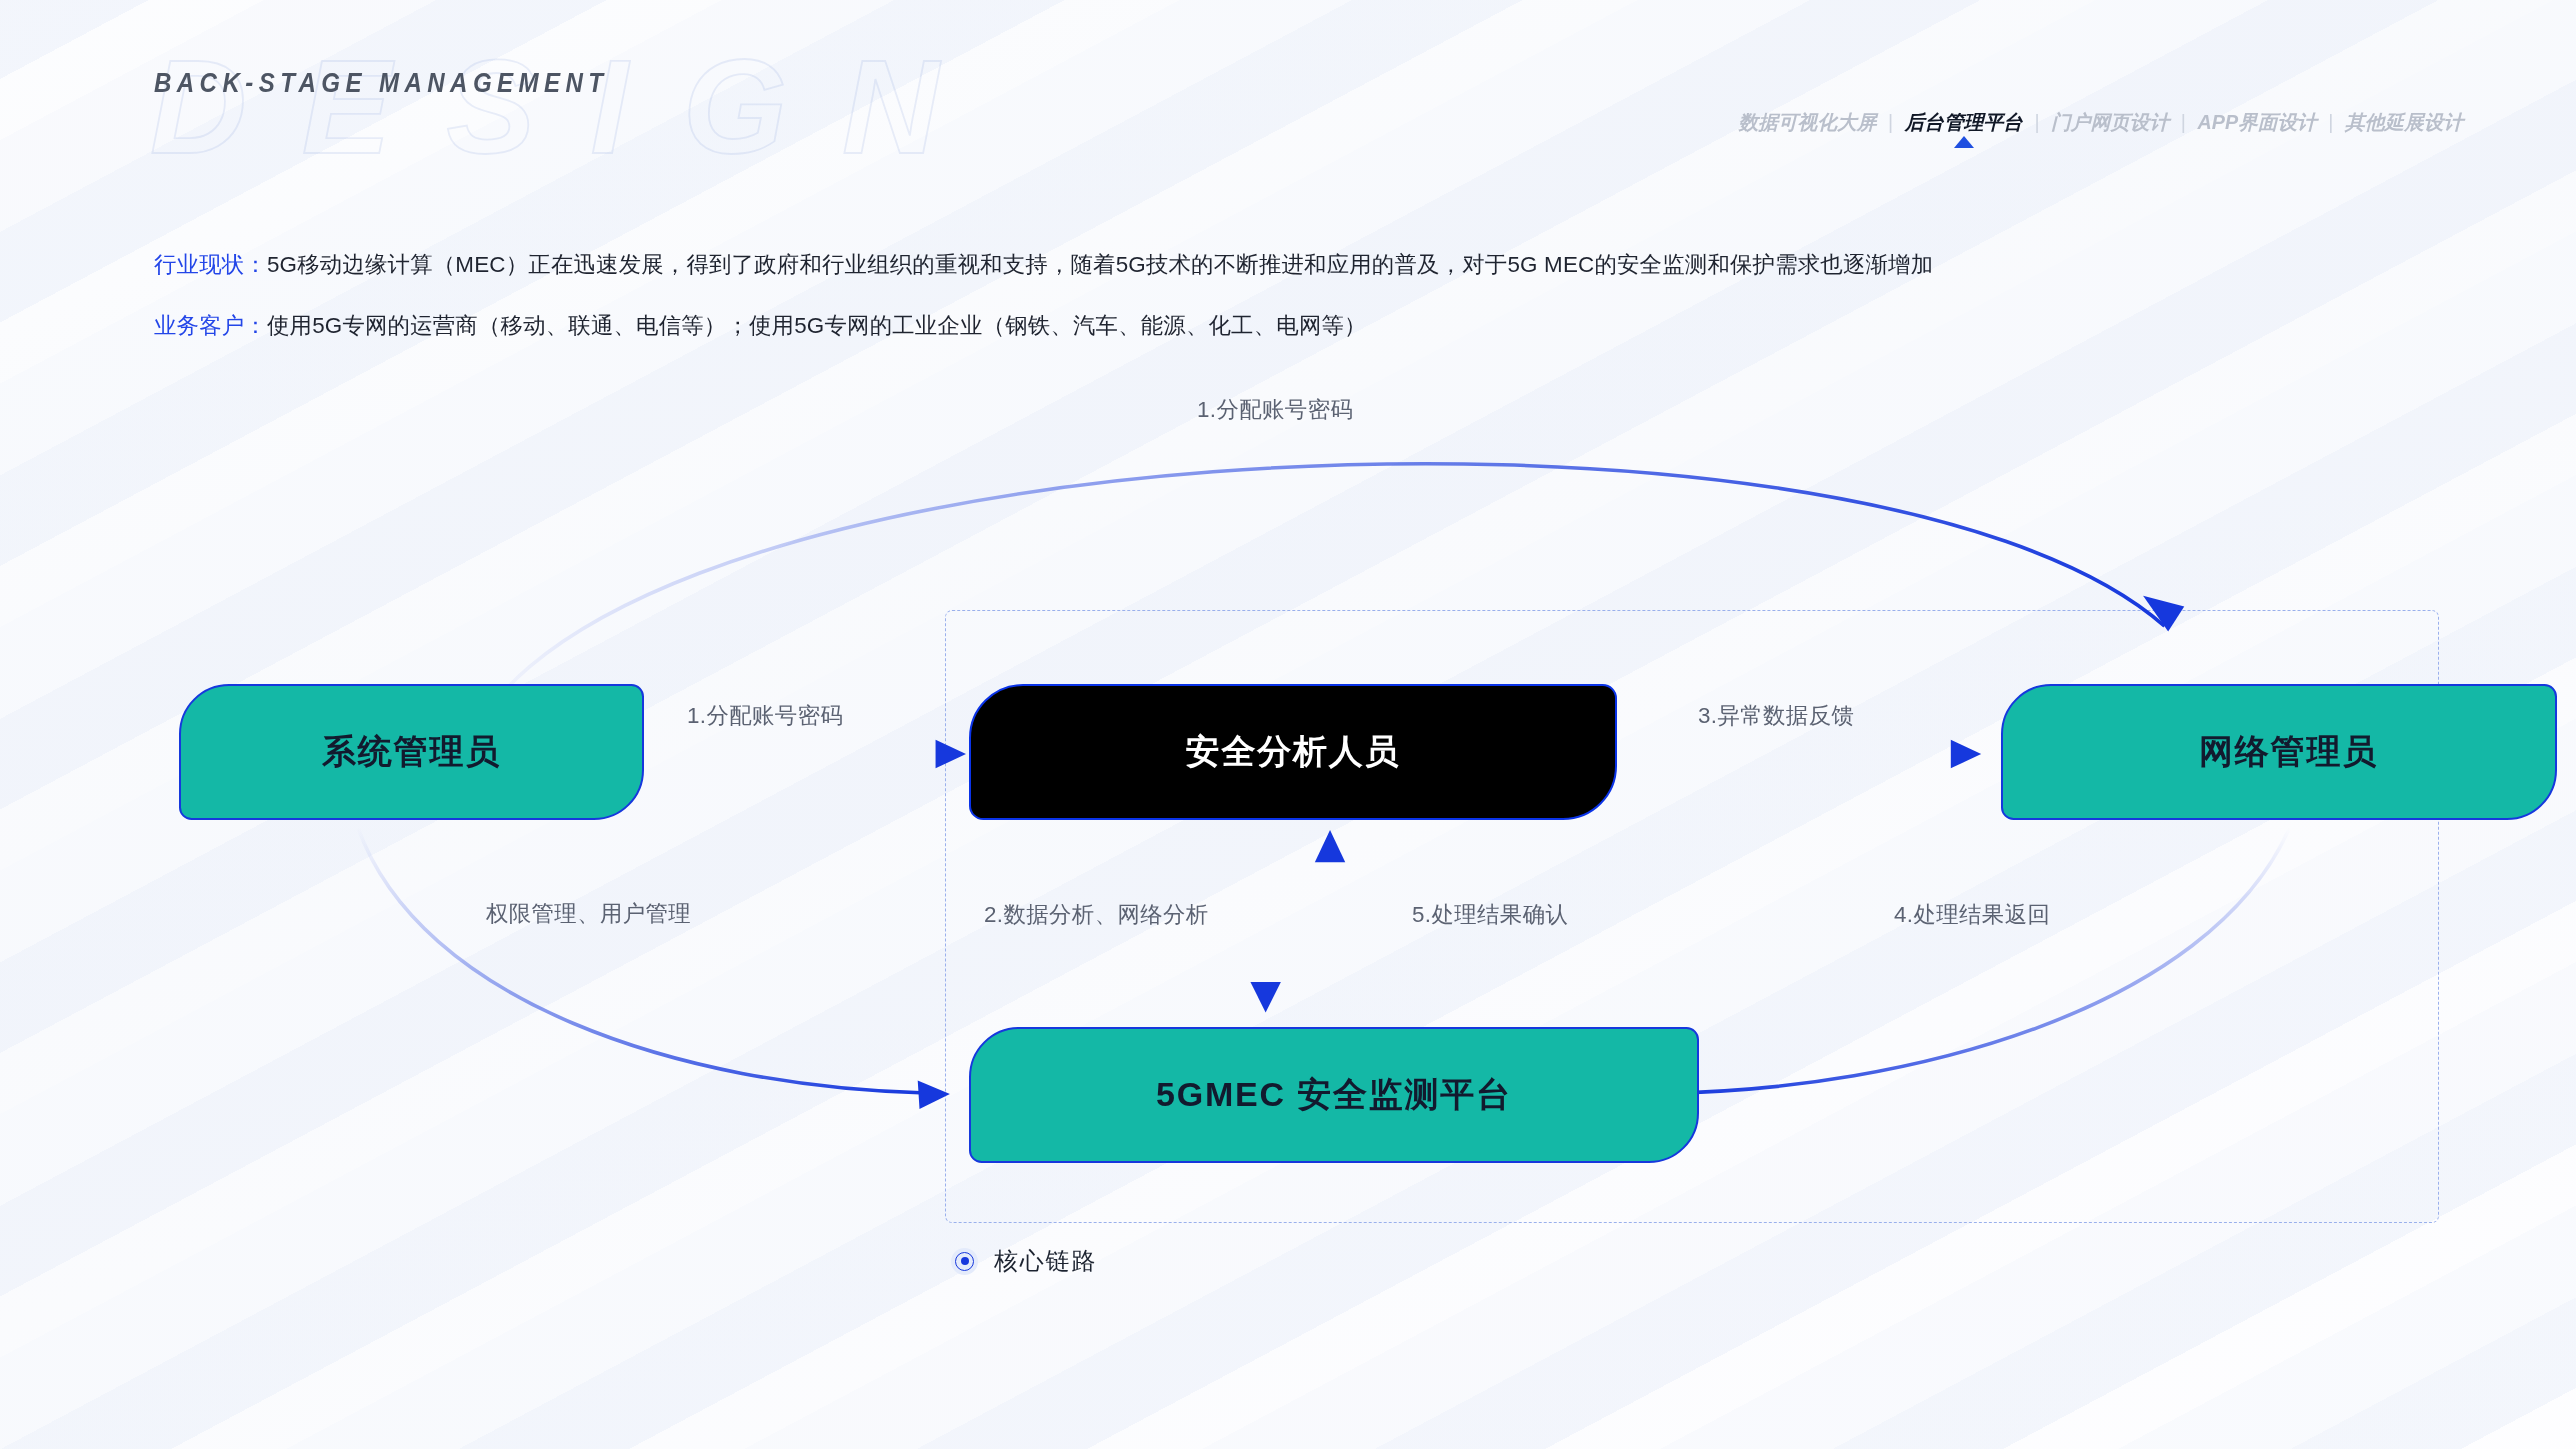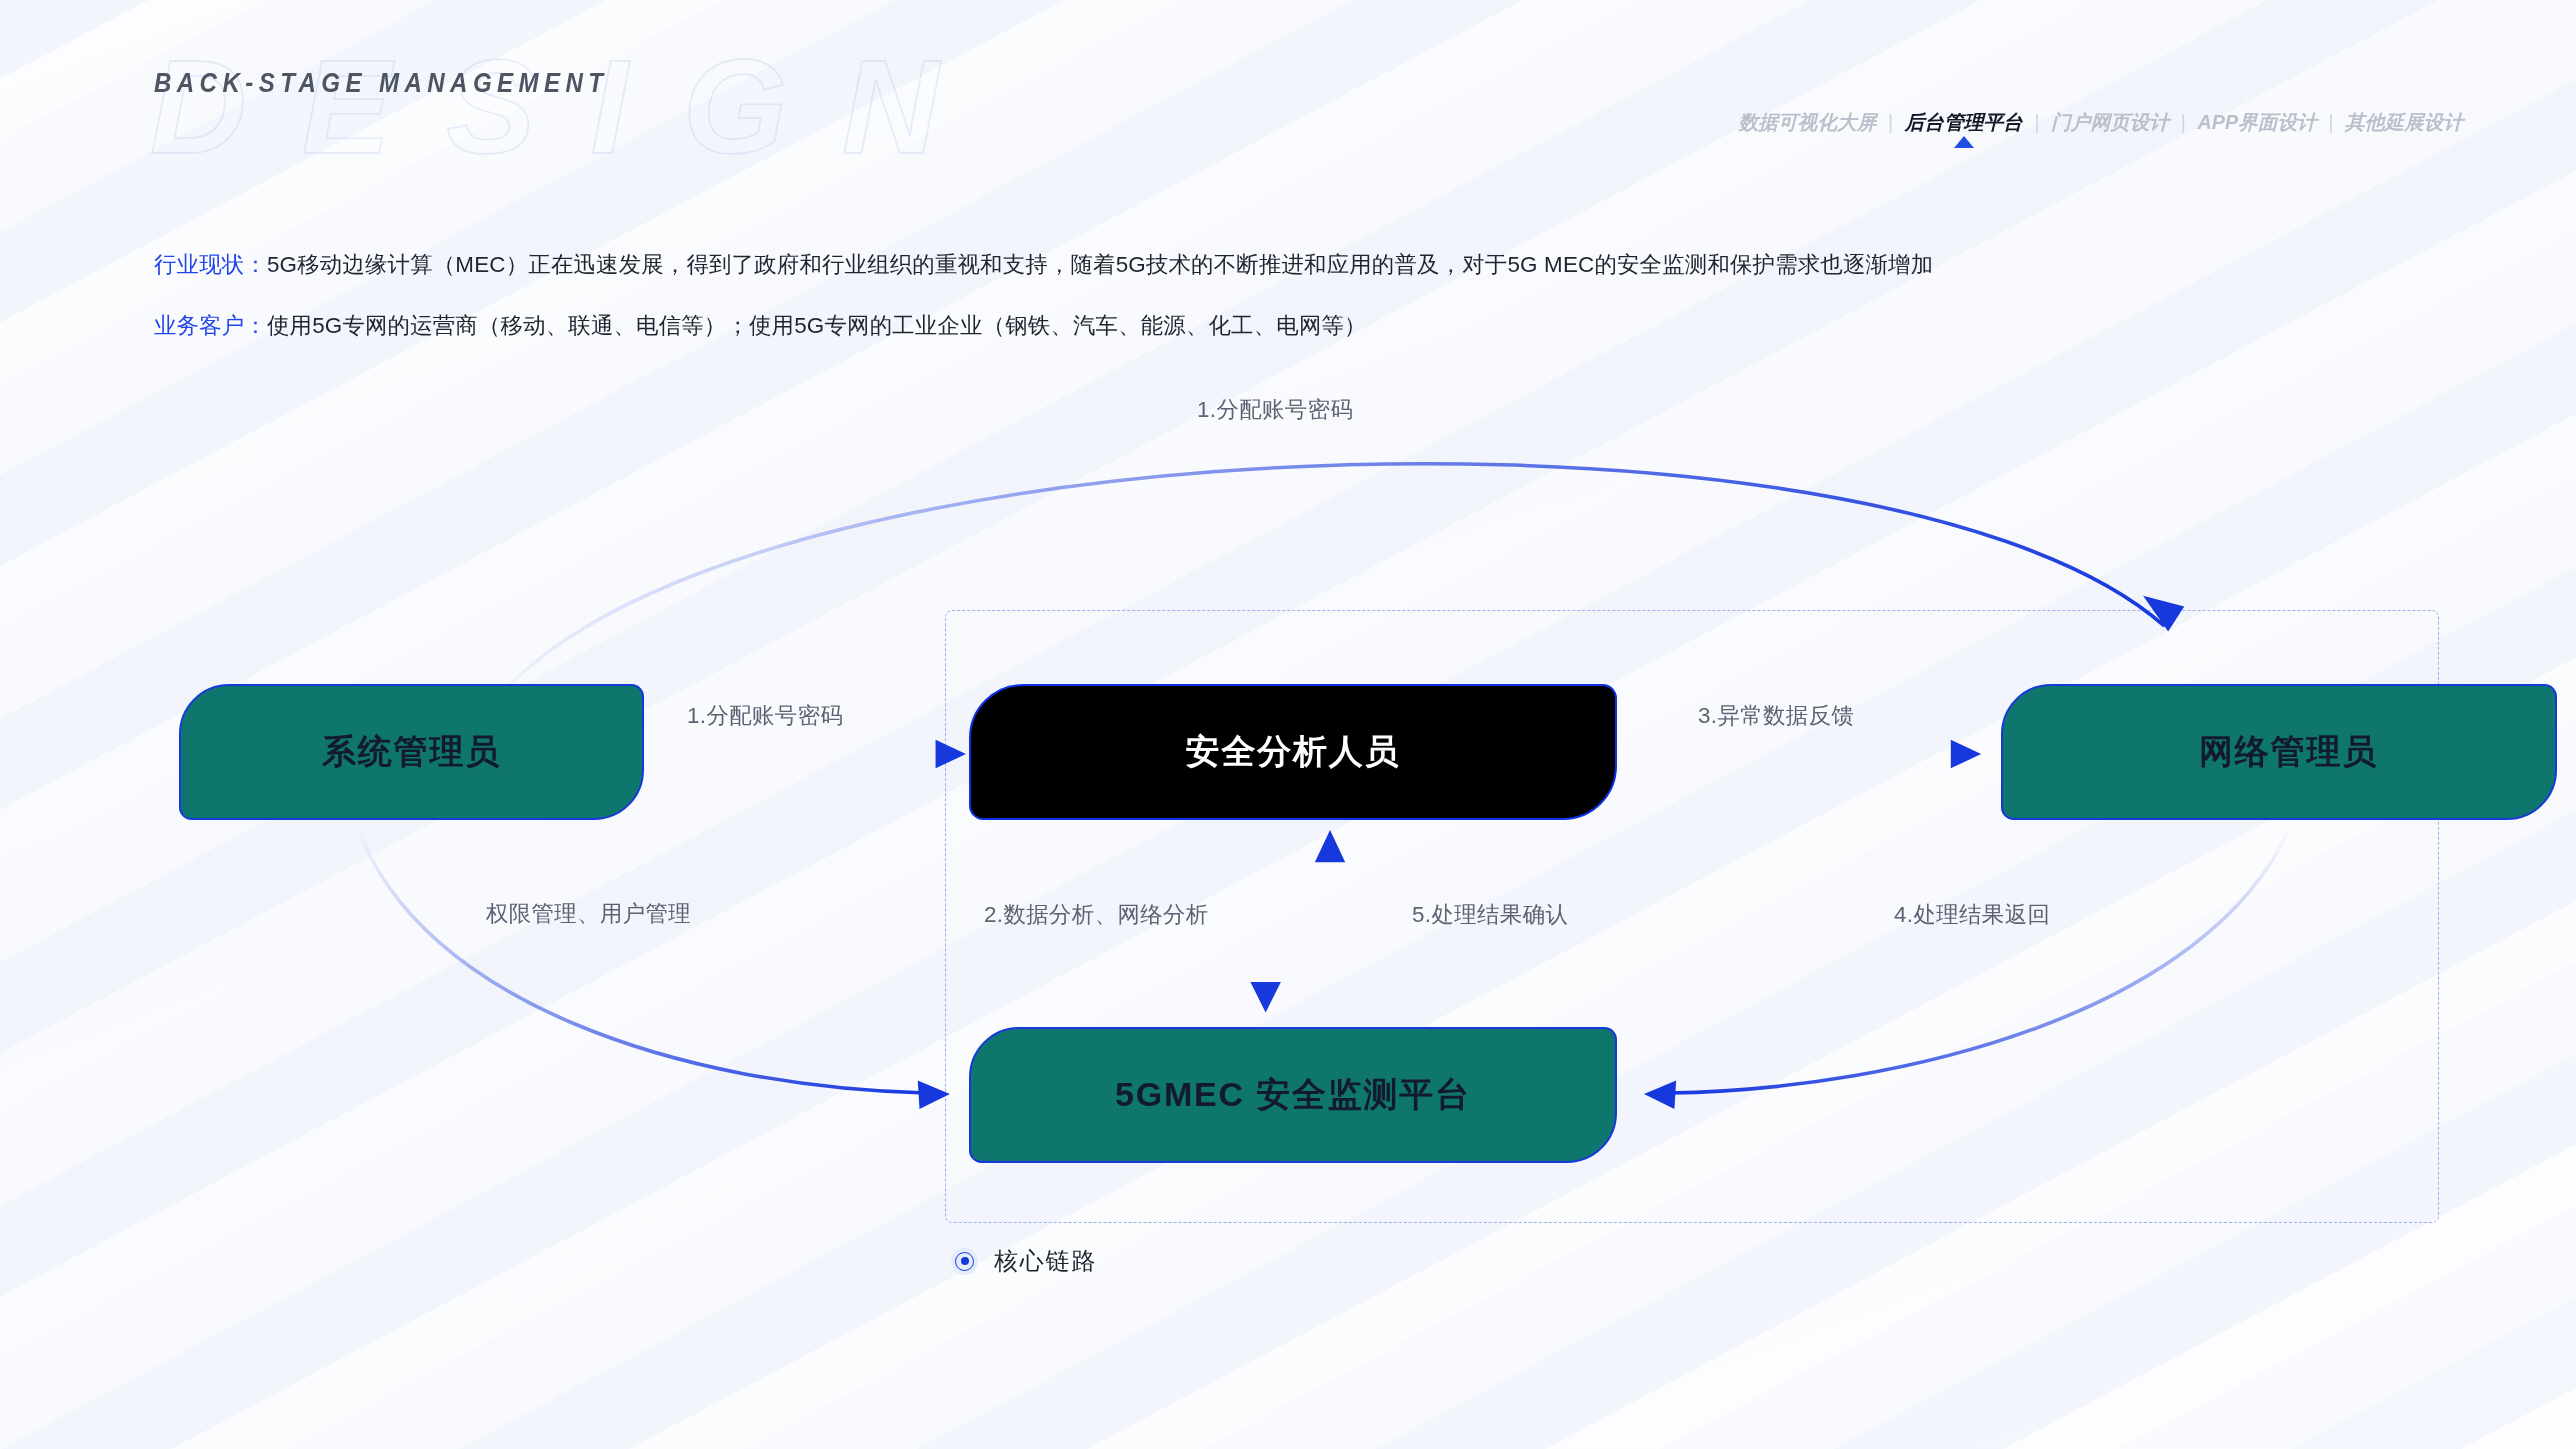--- a/index.html
+++ b/index.html
@@ -126,34 +126,34 @@
 
   #edges { position: absolute; left: 0; top: 0; width: 2576px; height: 1449px; pointer-events: none; }
 
   .node {
     position: absolute;
     display: flex; align-items: center; justify-content: center;
     font-size: 34px;
     font-weight: 700;
     letter-spacing: 1.8px;
     color: #121a2e;
-    background: #0f766e;
+    background: #14b8a6;
     border: 2.7px solid #1638dd;
     border-radius: 50px 12.5px 50px 12.5px;
   }
   .node.filled {
     background: #000000;
     border-color: #0a33e8;
     color: #ffffff;
   }
 
   #node-sysadmin  { left: 179px;  top: 684px;  width: 465px; height: 136px; }
   #node-analyst   { left: 969px; top: 684px;  width: 648px; height: 136px; border-radius: 54px 14.3px 54px 14.3px; }
   #node-netadmin  { left: 2001px; top: 684px;  width: 556px; height: 136px; padding-left: 19px; }
-  #node-platform  { left: 969px; top: 1027px; width: 648px; height: 136px; }
+  #node-platform  { left: 969px; top: 1027px; width: 730px; height: 136px; }
 
   .edge-label {
     position: absolute;
     font-size: 22.4px;
     color: #5b6272;
     white-space: nowrap;
     letter-spacing: 0.4px;
   }
   #lbl-top       { left: 1197px; top: 394px;  }
   #lbl-assign    { left: 687px;  top: 700px;  }

